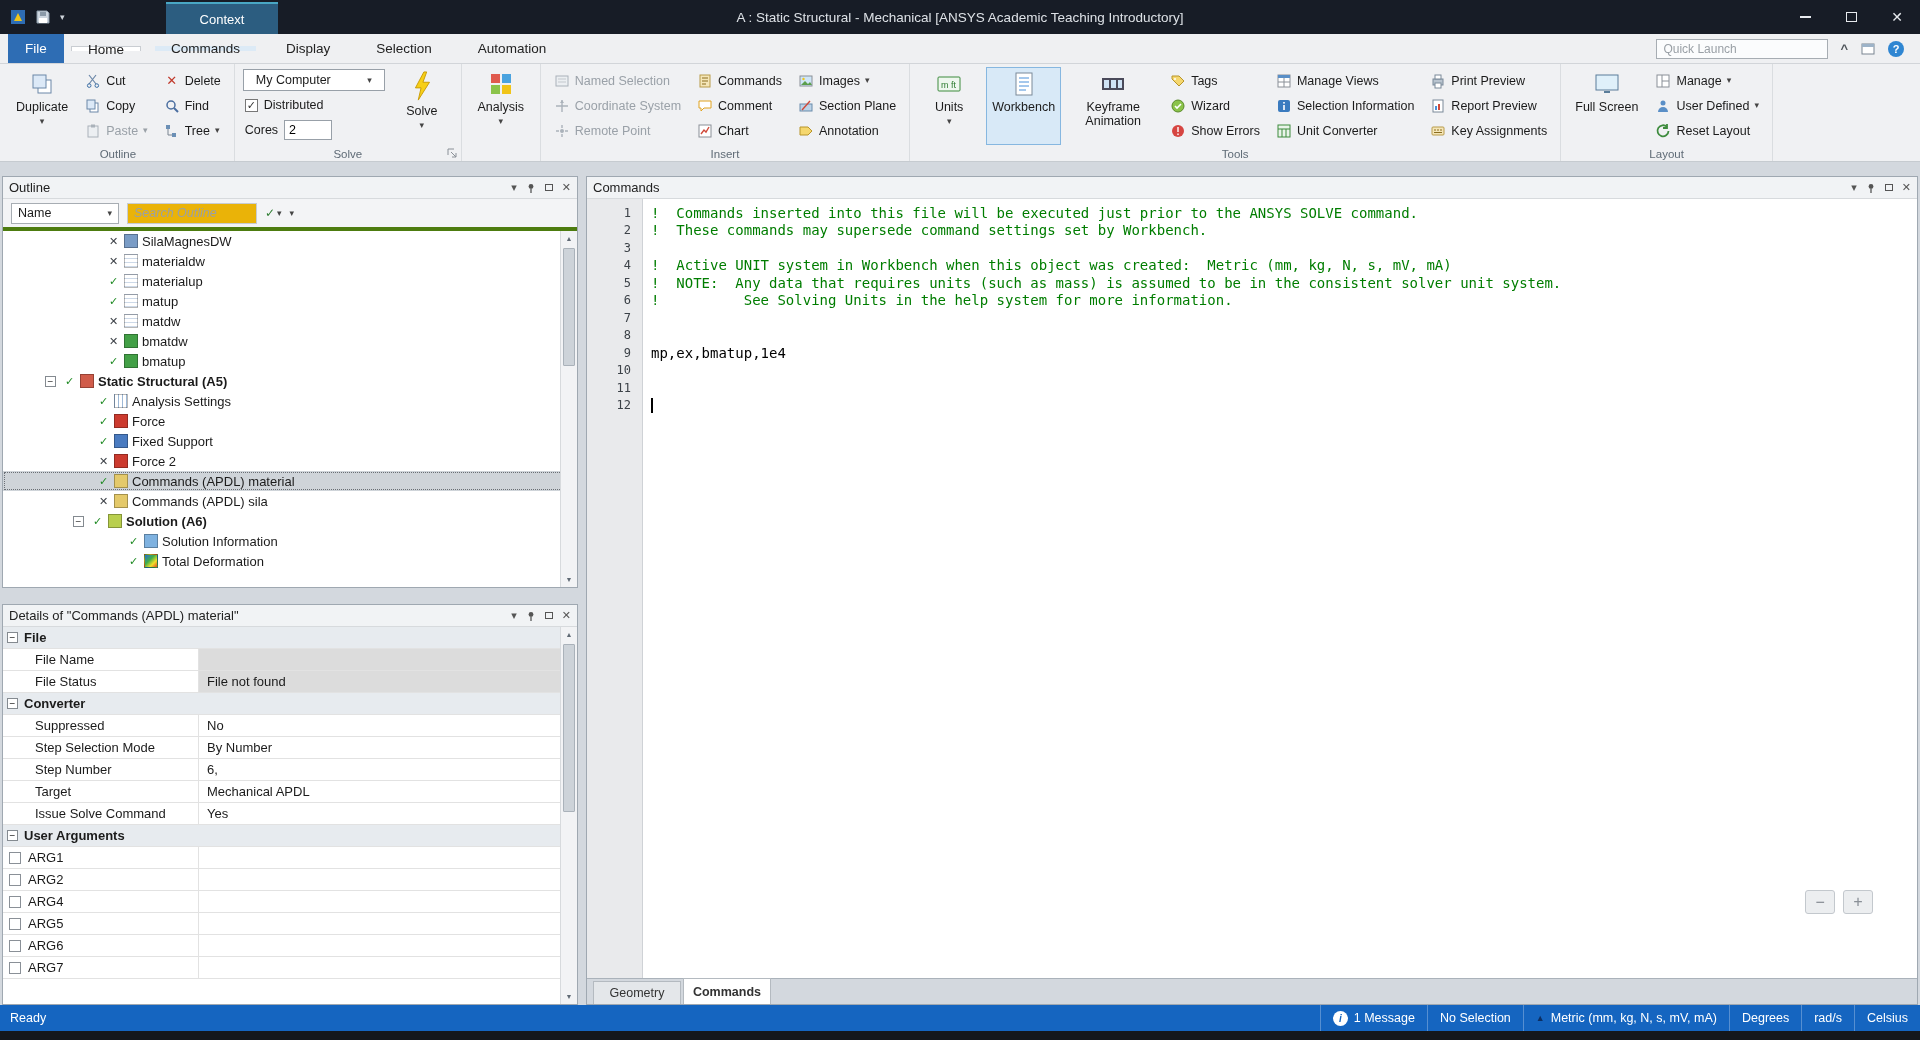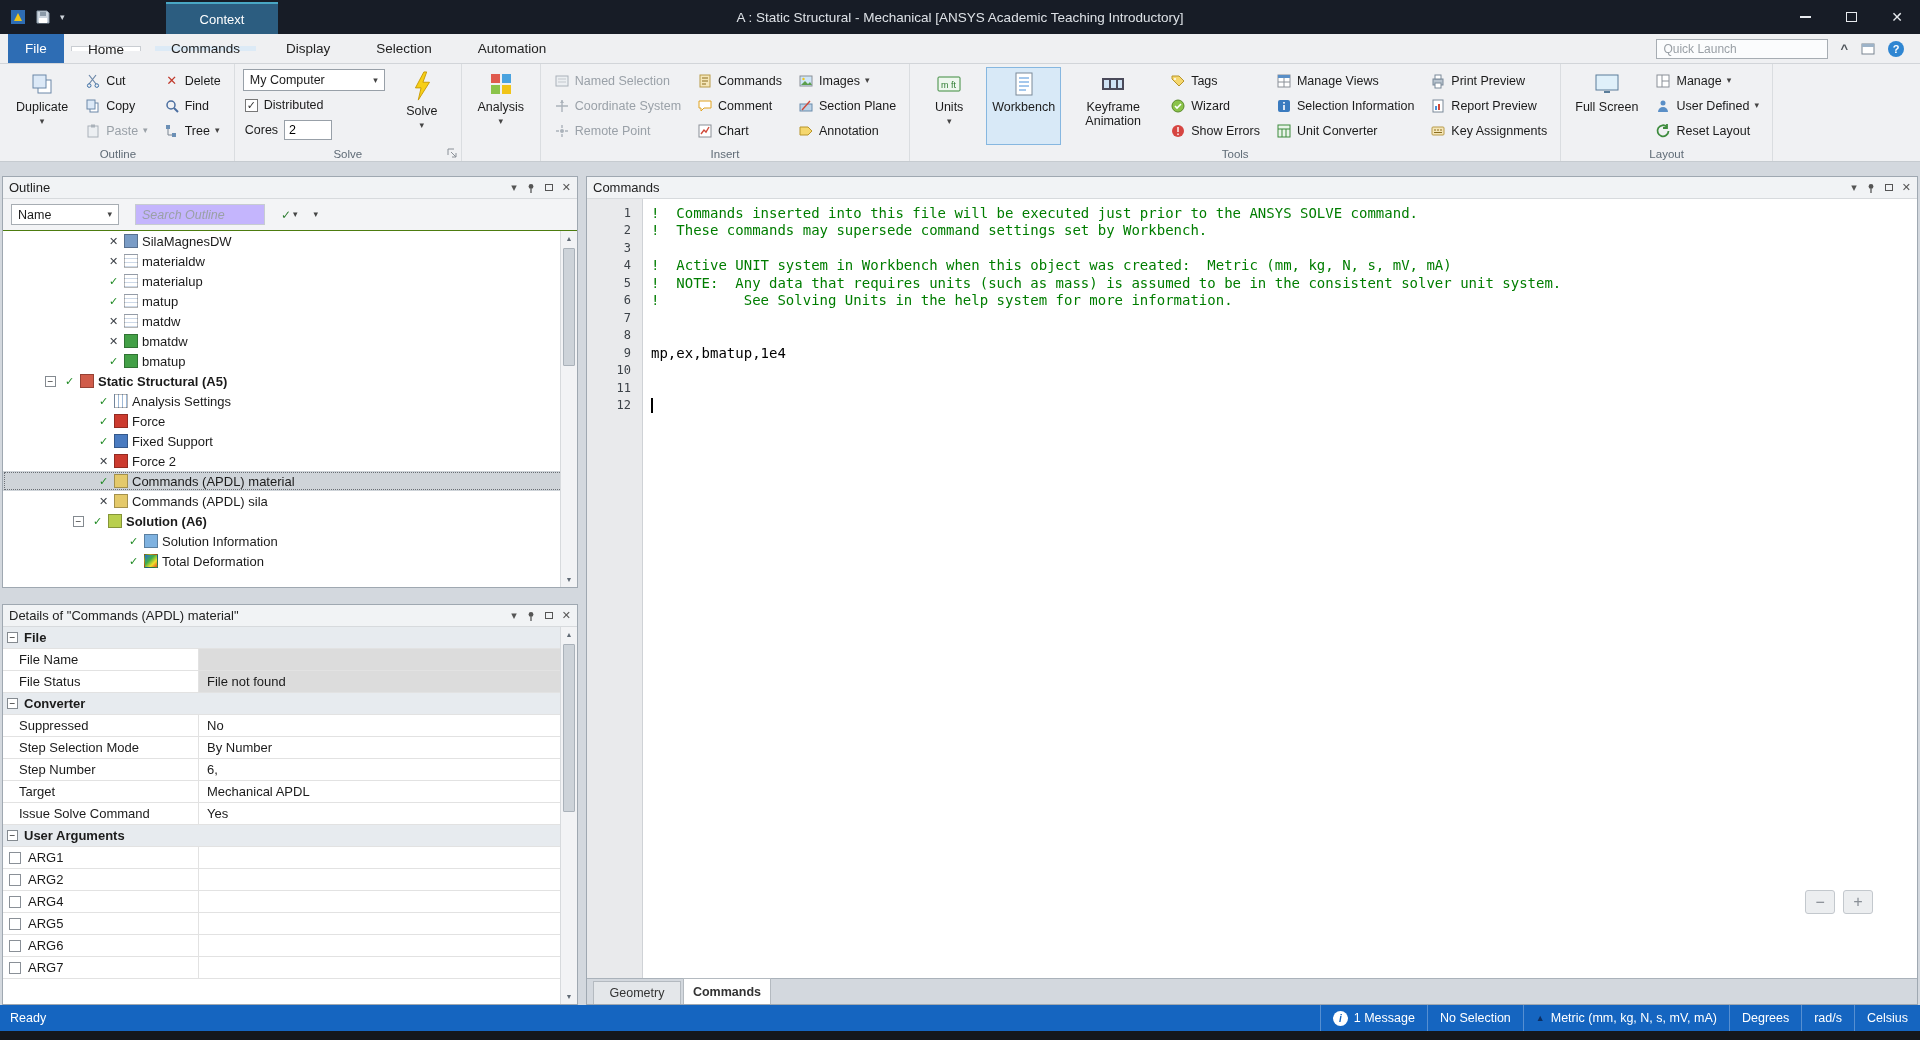--- a/index.html
+++ b/index.html
@@ -31,41 +31,41 @@
 .rgroup{position:relative;border-right:1px solid #dadde0;padding:3px 8px 16px 8px;display:flex;gap:6px}
 .glabel{position:absolute;left:0;right:0;bottom:1px;text-align:center;font-size:11.5px;color:#5f6b76}
 .bigbtn{min-width:62px;max-width:92px;padding:3px 5px;display:flex;flex-direction:column;align-items:center;gap:3px;border:1px solid transparent}
 .bigbtn.active{background:#d8e9f7;border-color:#86b7e0}
 .blabel{font-size:12.5px;text-align:center;line-height:1.15;color:#1b1b1b}
 .drop{font-size:9px;color:#444;line-height:1}
 .scol{display:flex;flex-direction:column;gap:2px;padding-top:2px}
 .sbtn{height:23px;display:flex;align-items:center;gap:5px;padding:0 5px;font-size:12.5px;white-space:nowrap;color:#1b1b1b}
 .sbtn.disabled{color:#9aa1a8}
 .ic-x{color:#c0392b;font-weight:bold;font-size:13px;width:16px;text-align:center}
-.combo{width:142px;height:22px;border:1px solid #98a0a8;background:#fff;display:flex;align-items:center;justify-content:space-between;padding:0 6px;font-size:12.5px}
+.combo{width:142px;height:22px;border:1px solid #98a0a8;background:#fff;display:flex;align-items:center;justify-content:space-between;padding:0 12px;font-size:12.5px}
 .chkrow{display:flex;align-items:center;gap:6px;height:22px;font-size:12.5px;padding-left:2px}
 .chkbox{width:13px;height:13px;border:1px solid #777;background:#fff;display:flex;align-items:center;justify-content:center;font-size:11px;color:#333;line-height:1}
 .coresrow{display:flex;align-items:center;gap:6px;height:22px;font-size:12.5px;padding-left:2px}
 .coresin{width:48px;height:20px;border:1px solid #98a0a8;background:#fff;font-size:12.5px;padding:0 4px;font-family:inherit}
 .launcher{position:absolute;right:3px;bottom:2px;width:12px;height:12px}
 .i16{width:16px;height:16px;flex:0 0 16px}
 .i24{width:26px;height:26px}
 .i28{width:28px;height:30px}
 
 .panel{position:absolute;background:#fff;border:1px solid #9fa8b1}
 .phead{height:22px;background:#f1f3f5;border-bottom:1px solid #d7dadd;display:flex;align-items:center;padding:0 6px;font-size:13px;color:#222}
 .phicons{margin-left:auto;display:flex;align-items:center;gap:9px;color:#555;font-size:11px}
 .phicons .sq{width:8px;height:7px;border:1px solid #555;display:inline-block}
 .outline-panel{left:2px;top:176px;width:576px;height:412px}
 .details-panel{left:2px;top:604px;width:576px;height:401px;display:flex;flex-direction:column}
 .commands-panel{left:586px;top:176px;width:1332px;height:829px;display:flex;flex-direction:column}
 
-.otoolbar{height:32px;background:#f3f4f6;border-bottom:1px solid #4d7c0f;display:flex;align-items:center;gap:16px;padding:0 8px}
+.otoolbar{height:32px;background:#f3f4f6;border-bottom:4px solid #4d7c0f;display:flex;align-items:center;gap:8px;padding:0 8px}
 .ocombo{width:108px;height:21px;border:1px solid #a7adb3;background:#fff;display:flex;align-items:center;justify-content:space-between;padding:0 6px;font-size:12.5px}
-.osearch{width:130px;height:21px;border:1px solid #c7ccd1;background:#c4b5fd;font-size:12.5px;padding:0 6px;font-style:italic;font-family:inherit}
+.osearch{width:130px;height:21px;border:1px solid #c7ccd1;background:#eab308;font-size:12.5px;padding:0 6px;font-style:italic;font-family:inherit}
 .osearch::placeholder{color:#9aa0a6}
 .otb{display:flex;align-items:center;gap:2px;color:#555;font-size:12px}
 .otb .chk{color:#2e7d32;font-weight:bold;font-size:12px}
 
 .tree{position:relative;height:356px;overflow:hidden;background:#fff}
 .trow{height:20px;display:flex;align-items:center;gap:4px;font-size:13px;white-space:nowrap}
 .trow.b .tl{font-weight:bold}
 .trow.sel{background:#cfd4d9;outline:1px dotted #6a6f75;outline-offset:-2px}
 .mark{width:13px;text-align:center;font-size:11px;flex:0 0 13px}
 .mark.ok{color:#1e8a22;font-weight:bold}
@@ -89,21 +89,21 @@
 .sarr{position:absolute;left:0;width:100%;height:15px;display:flex;align-items:center;justify-content:center;font-size:7px;color:#606a74}
 .sarr.up{top:0}.sarr.dn{bottom:0}
 .sthumb{position:absolute;left:2px;right:2px;background:#cdd3d9;border:1px solid #aab2ba;border-radius:1px}
 .sthumb.tr{top:17px;height:118px}
 .sthumb.dt{top:17px;height:168px}
 
 .dtable{position:relative;flex:1;overflow:hidden;background:#fff}
 .drow{height:22px;display:flex;border-bottom:1px solid #e2e2e2;font-size:13px;align-items:stretch;margin-right:17px}
 .drow.hd{background:#e7ebef;font-weight:bold;align-items:center;padding-left:4px;gap:6px}
 .dexp{width:11px;height:11px;border:1px solid #848a90;background:#fff;font-size:10px;line-height:9px;text-align:center;font-weight:normal;flex:0 0 11px}
-.dlabel{width:196px;flex:0 0 196px;border-right:1px solid #e2e2e2;display:flex;align-items:center;padding-left:16px;gap:7px}
+.dlabel{width:196px;flex:0 0 196px;border-right:1px solid #e2e2e2;display:flex;align-items:center;padding-left:32px;gap:7px}
 .dvalue{flex:1;display:flex;align-items:center;padding-left:8px}
 .dvalue.gray{background:#dcdcdc}
 .dchk{width:12px;height:12px;border:1px solid #8a9097;background:#fff;flex:0 0 12px;display:inline-block}
 
 .ed{position:relative;flex:1;background:#fff;overflow:hidden;font-family:"DejaVu Sans Mono","Liberation Mono",monospace}
 .gutter{position:absolute;left:0;top:0;bottom:0;width:56px;background:#e9eaec;border-right:1px solid #cfd2d6}
 .elines{position:relative;padding-top:5px}
 .eline{height:17.5px;display:flex;align-items:center}
 .lnum{width:56px;flex:0 0 56px;text-align:right;padding-right:12px;font-size:12px;color:#3c4248;position:relative}
 .ltext{white-space:pre;font-size:14px;color:#000;padding-left:8px}

